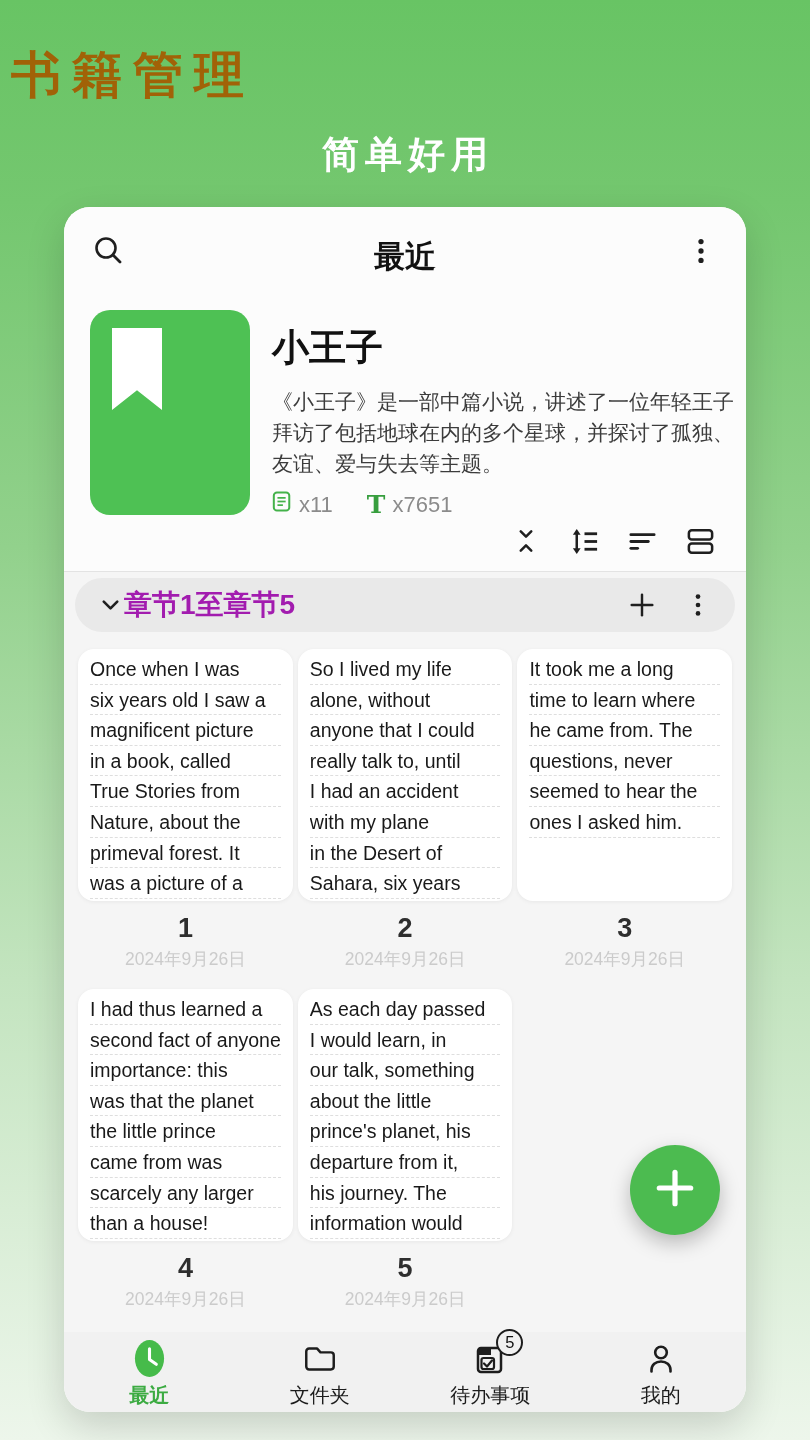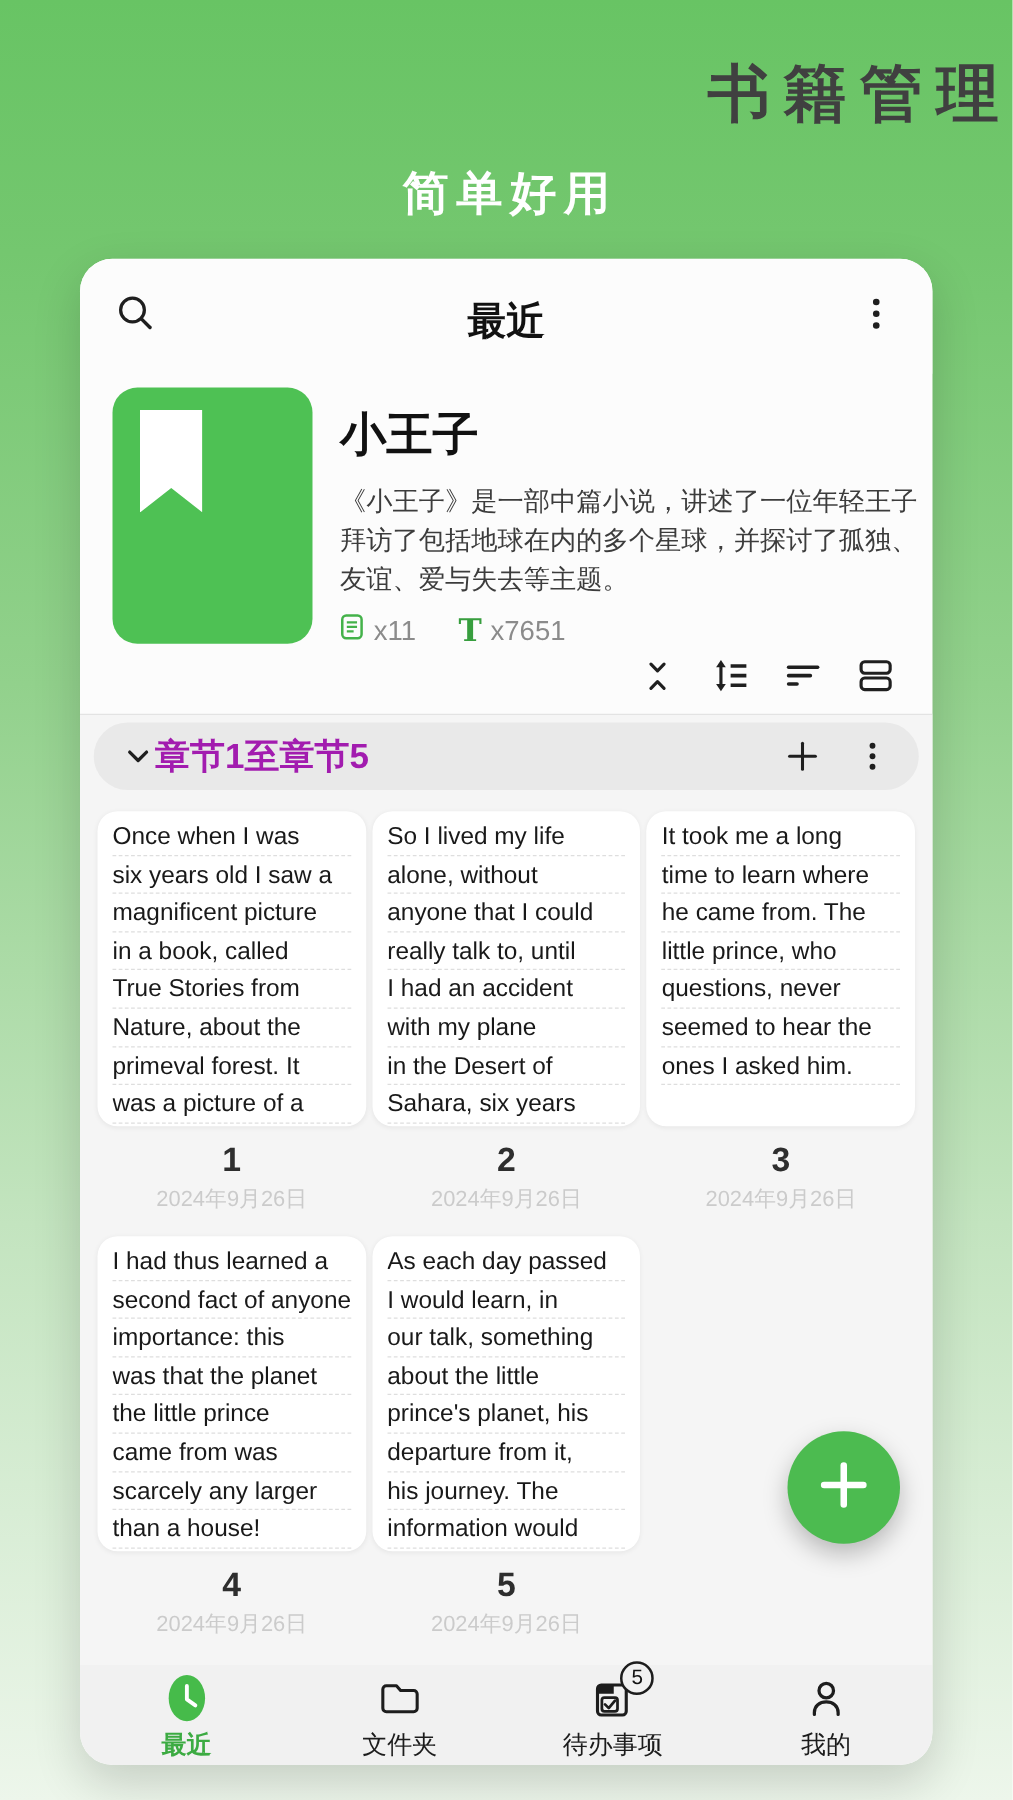--- a/index.html
+++ b/index.html
@@ -3,22 +3,22 @@
 <meta charset="utf-8">
 <style>
   * { margin:0; padding:0; box-sizing:border-box; }
   html,body { width:810px; height:1440px; }
   body {
     position:relative; overflow:hidden;
     font-family:"Liberation Sans", sans-serif;
     background:linear-gradient(180deg,#68c464 0%,#74c76f 14%,#92d18c 38%,#c3e4bf 68%,#edf6eb 100%);
   }
   
-  .hero-title{ position:absolute; top:42px; left:0; width:100%; text-align:right;
-    font-size:50px; font-weight:700; color:#404040; letter-spacing:11px; text-indent:11px;}
+  .hero-title{ position:absolute; top:42px; left:0; width:100%; text-align:left;
+    font-size:50px; font-weight:700; color:#a16207; letter-spacing:11px; text-indent:11px;}
   .hero-subtitle{ position:absolute; top:130px; left:0; width:100%; text-align:center;
     font-size:37px; font-weight:700; color:#fff; letter-spacing:6px; text-indent:6px;}
   
   .phone-card{ position:absolute; left:64px; top:207px; width:682px; height:1205px;
     background:#fcfcfc; border-radius:26px; overflow:hidden;
     box-shadow:0 14px 38px rgba(0,0,0,0.16);}
   
   .app-header{ position:absolute; top:0; left:0; right:0; height:92px; background:#fcfcfc; z-index:3;}
   .search-btn{ position:absolute; left:26px; top:27px; width:38px; height:38px; display:flex; align-items:center; justify-content:center;}
   .app-title{ position:absolute; top:29px; left:0; width:100%; text-align:center;
@@ -224,21 +224,20 @@
     <div class="note-number">2</div>
     <div class="note-date">2024年9月26日</div>
   </div>
 
   <div class="note-cell">
     <div class="note-card">
       <div class="note-text">
               <div class="note-line">It took me a long</div>
               <div class="note-line">time to learn where</div>
               <div class="note-line">he came from. The</div>
-              <div class="note-line">little prince, who</div>
               <div class="note-line">questions, never</div>
               <div class="note-line">seemed to hear the</div>
               <div class="note-line">ones I asked him.</div>
             </div>
     </div>
     <div class="note-number">3</div>
     <div class="note-date">2024年9月26日</div>
   </div>
 
   <div class="note-cell">

